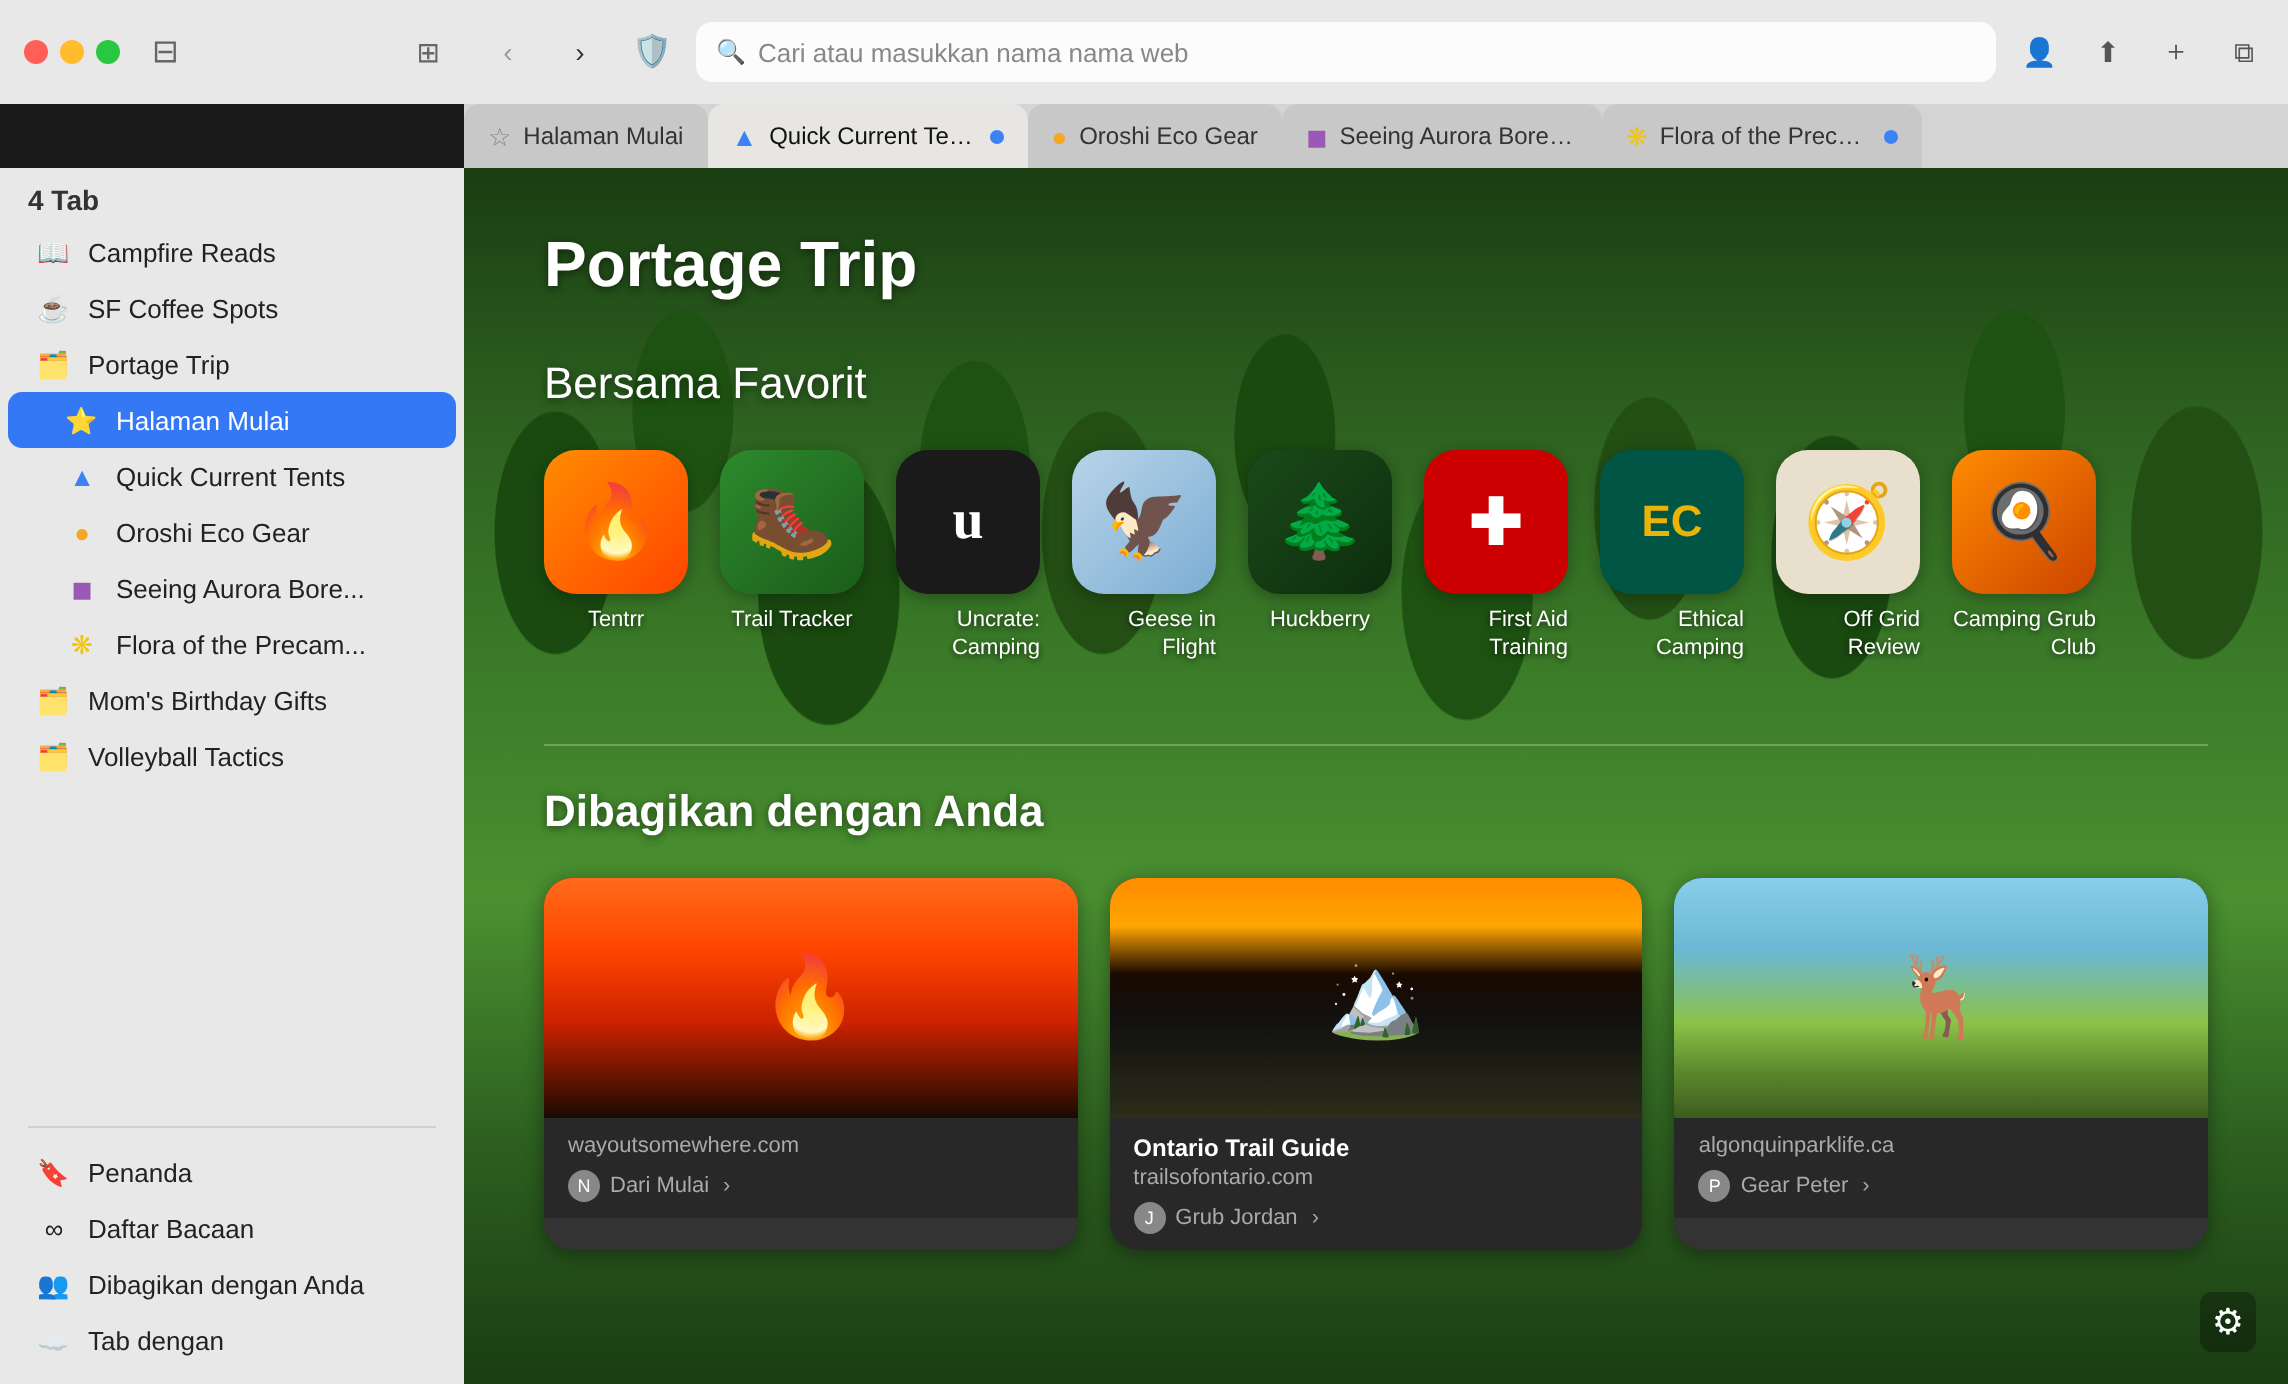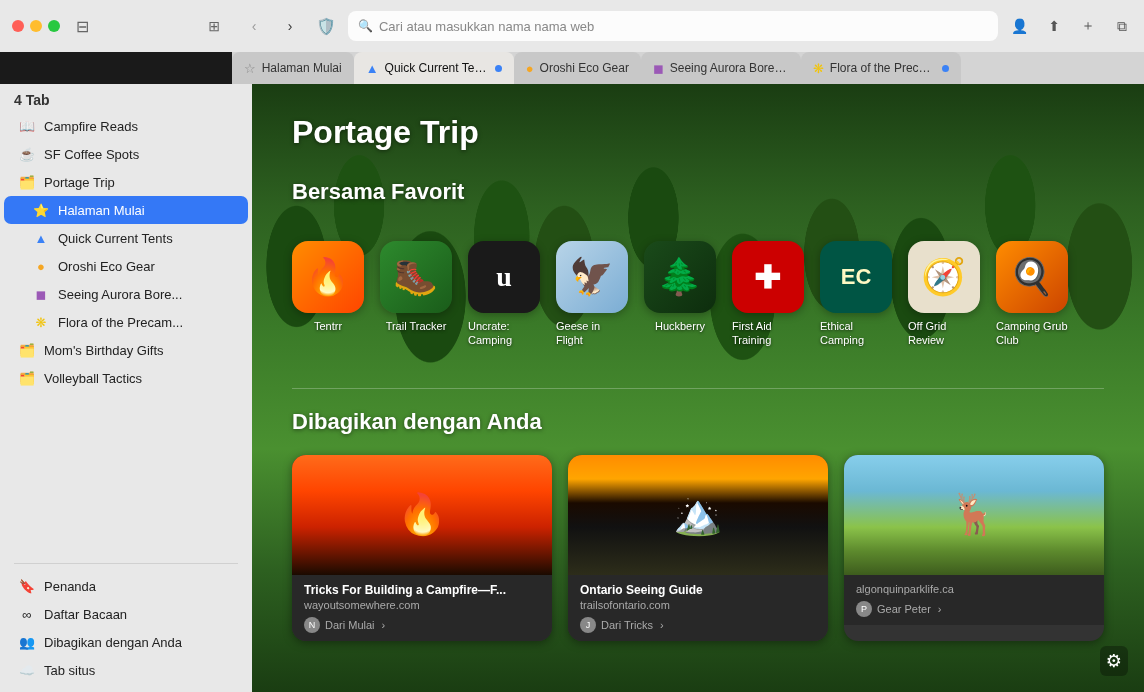--- a/index.html
+++ b/index.html
@@ -121,21 +121,21 @@
 
     
     .content-area {
       flex: 1;
       display: flex;
       overflow: hidden;
     }
 
     
     .sidebar {
-      width: 252px;
+      width: 232px;
       background: #e8e8e8;
       flex-shrink: 0;
       display: flex;
       flex-direction: column;
       overflow-y: auto;
       padding-bottom: 8px;
     }
     .sidebar-group-label {
       padding: 4px 14px 2px;
       font-size: 11px;
@@ -208,23 +208,23 @@
     }
     .page-title {
       font-size: 32px;
       font-weight: 700;
       color: white;
       margin-bottom: 28px;
       text-shadow: 0 1px 4px rgba(0,0,0,0.5);
     }
     .section-title {
       font-size: 22px;
-      font-weight: 700;
-      color: white;
-      margin-bottom: 36px;
+      font-weight: 400;
+      color: white;
+      margin-bottom: 20px;
       text-shadow: 0 1px 4px rgba(0,0,0,0.5);
     }
     .favorites-grid {
       display: flex;
       gap: 16px;
       flex-wrap: wrap;
       margin-bottom: 40px;
     }
     .favorite-item {
       display: flex;
@@ -238,21 +238,21 @@
       width: 72px; height: 72px;
       border-radius: 16px;
       display: flex; align-items: center; justify-content: center;
       font-size: 36px;
       box-shadow: 0 2px 8px rgba(0,0,0,0.3);
       overflow: hidden;
     }
     .favorite-label {
       font-size: 11px;
       color: white;
-      text-align: left;
+      text-align: right;
       text-shadow: 0 1px 3px rgba(0,0,0,0.7);
       max-width: 72px;
       line-height: 1.3;
     }
     .divider-line {
       height: 1px;
       background: rgba(255,255,255,0.25);
       margin: 20px 0;
     }
     .shared-section-title {
@@ -451,21 +451,21 @@
     <div class="sidebar-item">
       <div class="sidebar-item-icon">∞</div>
       <span class="sidebar-item-label">Daftar Bacaan</span>
     </div>
     <div class="sidebar-item">
       <div class="sidebar-item-icon">👥</div>
       <span class="sidebar-item-label">Dibagikan dengan Anda</span>
     </div>
     <div class="sidebar-item">
       <div class="sidebar-item-icon">☁️</div>
-      <span class="sidebar-item-label">Tab situs</span>
+      <span class="sidebar-item-label">Tab dengan</span>
     </div>
   </div>
 
   <div class="main-content">
     <div class="forest-bg"></div>
     <div class="content-overlay">
       <h1 class="page-title">Portage Trip</h1>
 
       <h2 class="section-title">Bersama Favorit</h2>
 
@@ -495,21 +495,21 @@
           <div class="favorite-icon" style="background: linear-gradient(135deg, #1a4a1a, #0d2d0d);">🌲</div>
           <span class="favorite-label">Huckberry</span>
         </div>
 
         <div class="favorite-item">
           <div class="favorite-icon" style="background: #cc0000; color: white; font-size: 32px; font-weight: 900;">✚</div>
           <span class="favorite-label">First Aid Training</span>
         </div>
 
         <div class="favorite-item">
-          <div class="favorite-icon" style="background: #005544; color: #fef9c3; font-size: 22px; font-weight: 700;">EC</div>
+          <div class="favorite-icon" style="background: #005544; color: #eab308; font-size: 22px; font-weight: 700;">EC</div>
           <span class="favorite-label">Ethical Camping</span>
         </div>
 
         <div class="favorite-item">
           <div class="favorite-icon" style="background: #e8e0cc;">🧭</div>
           <span class="favorite-label">Off Grid Review</span>
         </div>
 
         <div class="favorite-item">
           <div class="favorite-icon" style="background: linear-gradient(135deg, #ff8c00, #cc4400);">🍳</div>
@@ -519,38 +519,37 @@
 
       <div class="divider-line"></div>
 
       <h2 class="shared-section-title">Dibagikan dengan Anda</h2>
 
       <div class="shared-grid">
 
         <div class="shared-card">
           <div class="shared-card-image campfire-img">🔥</div>
           <div class="shared-card-footer">
-            <div class="shared-card-title">Tricks For Building a Campfire—F...</div>
             <div class="shared-card-domain">wayoutsomewhere.com</div>
             <div class="shared-card-from">
               <div class="from-avatar">N</div>
               <span>Dari Mulai</span>
               <span style="margin-left: 2px;">›</span>
             </div>
           </div>
         </div>
 
         <div class="shared-card">
           <div class="shared-card-image trail-img">🏔️</div>
           <div class="shared-card-footer">
-            <div class="shared-card-title">Ontario Seeing Guide</div>
+            <div class="shared-card-title">Ontario Trail Guide</div>
             <div class="shared-card-domain">trailsofontario.com</div>
             <div class="shared-card-from">
               <div class="from-avatar">J</div>
-              <span>Dari Tricks</span>
+              <span>Grub Jordan</span>
               <span style="margin-left: 2px;">›</span>
             </div>
           </div>
         </div>
 
         <div class="shared-card">
           <div class="shared-card-image moose-img">🦌</div>
           <div class="shared-card-footer">
             <div class="shared-card-domain">algonquinparklife.ca</div>
             <div class="shared-card-from">

